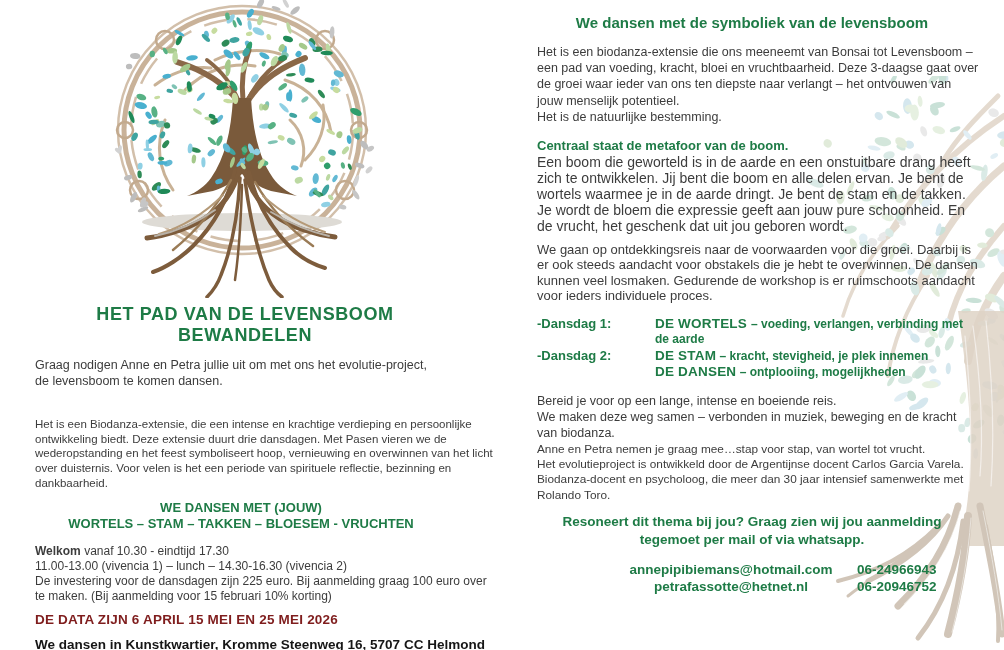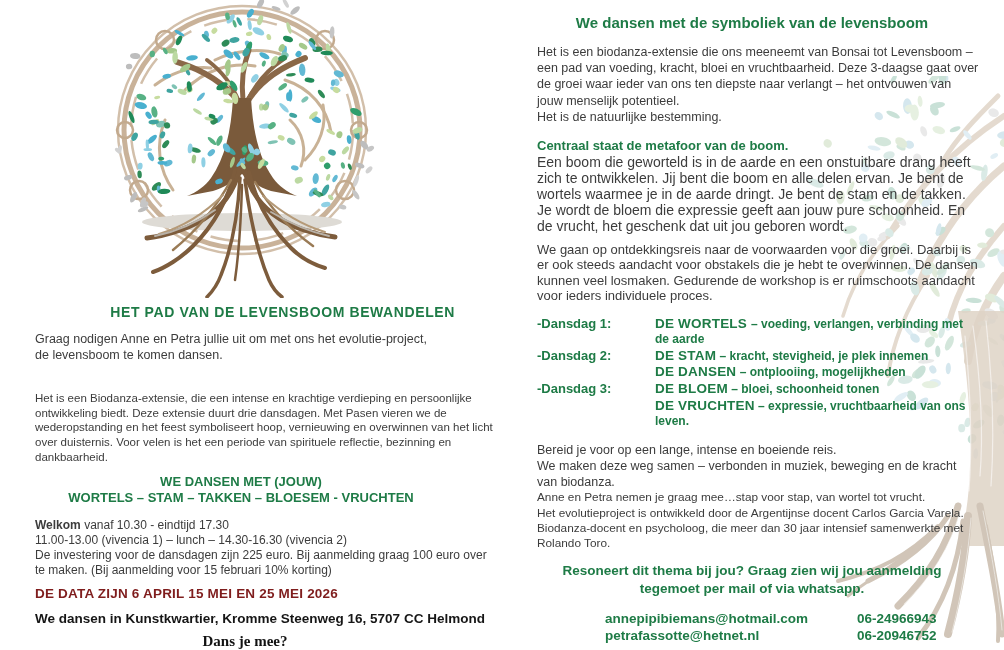--- a/index.html
+++ b/index.html
@@ -4,21 +4,21 @@
 <style>
   html,body{margin:0;padding:0;background:#888;}
   .page{
     width:1004px;height:650px;position:relative;background:#ffffff;
     font-family:"Liberation Sans",sans-serif;color:#3c3c3c;overflow:hidden;
     margin:0 auto;
   }
   
   .left-col{position:absolute;left:35px;top:0;width:458px;z-index:1;}
   .tree-main{display:block;margin:0;width:430px;height:298px;}
-  .lp-title{margin-top:6px;width:420px;text-align:right;font-size:14px;font-weight:bold;
+  .lp-title{margin-top:6px;width:420px;text-align:center;font-size:18px;font-weight:bold;
     color:#1e7b46;letter-spacing:.6px;}
   .lp-p1{margin-top:12px;font-size:12.5px;line-height:15.6px;white-space:pre-line;}
   .lp-p2{margin-top:28px;font-size:11.5px;line-height:14.6px;}
   .lp-heading{margin-top:10px;width:412px;text-align:center;font-size:13px;font-weight:bold;
     color:#1e7b46;line-height:15.5px;}
   .lp-details{margin-top:13px;font-size:12px;line-height:14.8px;}
   .lp-details .bold-lead{font-weight:bold;}
   .lp-dates{margin-top:9px;font-size:13.5px;font-weight:bold;color:#7f1d1d;letter-spacing:.2px;}
   .lp-location{margin-top:10px;font-size:13.5px;font-weight:bold;color:#161616;}
   .lp-more{font-size:11.8px;line-height:14px;margin-top:1px;}
@@ -37,21 +37,21 @@
   .dd-row{display:grid;grid-template-columns:118px 1fr;color:#1e7b46;font-weight:bold;}
   .dd-label{font-size:13px;line-height:16px;}
   .dd-item{font-size:12px;line-height:15.6px;}
   .dd-name{font-size:13.5px;letter-spacing:.2px;}
   .rp-p4a{margin-top:12px;font-size:12.5px;line-height:16.2px;white-space:pre-line;}
   .rp-p4b{margin-top:0;font-size:11.8px;line-height:15.3px;white-space:pre-line;}
   .rp-cta{margin-top:10px;width:430px;text-align:center;font-size:13.5px;line-height:18px;
     font-weight:bold;color:#1e7b46;}
   .rp-contacts{margin-top:13px;margin-left:68px;display:grid;grid-template-columns:252px auto;
     row-gap:2px;font-size:13.5px;font-weight:bold;color:#1e7b46;}
-  .rp-contacts .email{}
+  .rp-contacts .email{text-align:center;}
   .rp-contacts .phone{text-align:left;}
   a.email{color:#1e7b46;text-decoration:none;}
   
   .tree-watermark{position:absolute;right:0;top:76px;width:196px;height:574px;z-index:0;opacity:.62;}
 </style>
 </head>
 <body>
 
 <div class="page">
 
@@ -563,27 +563,20 @@
           <div class="dd-item"><span class="dd-name">DE WORTELS </span> <span class="dd-desc">– voeding, verlangen, verbinding met de aarde</span></div>
         </div>
       </div>
       <div class="dd-row">
         <div class="dd-label">-Dansdag 2:</div>
         <div class="dd-content">
           <div class="dd-item"><span class="dd-name">DE STAM</span> <span class="dd-desc">– kracht, stevigheid, je plek innemen</span></div>
           <div class="dd-item"><span class="dd-name">DE DANSEN</span> <span class="dd-desc">– ontplooiing, mogelijkheden</span></div>
         </div>
       </div>
-      <div class="dd-row">
-        <div class="dd-label">-Dansdag 3:</div>
-        <div class="dd-content">
-          <div class="dd-item"><span class="dd-name">DE BLOEM</span> <span class="dd-desc">– bloei, schoonheid tonen</span></div>
-          <div class="dd-item"><span class="dd-name">DE VRUCHTEN</span> <span class="dd-desc">– expressie, vruchtbaarheid van ons leven.</span></div>
-        </div>
-      </div>
     </div>
 
     <div class="rp-p4a">Bereid je voor op een lange, intense en boeiende reis.
 We maken deze weg samen – verbonden in muziek, beweging en de kracht van biodanza.</div>
     <div class="rp-p4b">Anne en Petra nemen je graag mee…stap voor stap, van wortel tot vrucht.
 Het evolutieproject is ontwikkeld door de Argentijnse docent Carlos Garcia Varela.  Biodanza-docent en psycholoog, die meer dan 30 jaar intensief samenwerkte met Rolando Toro.</div>
 
     <div class="rp-cta">Resoneert dit thema bij jou? Graag zien wij jou aanmelding tegemoet per mail of via whatsapp.</div>
 
     <div class="rp-contacts">

